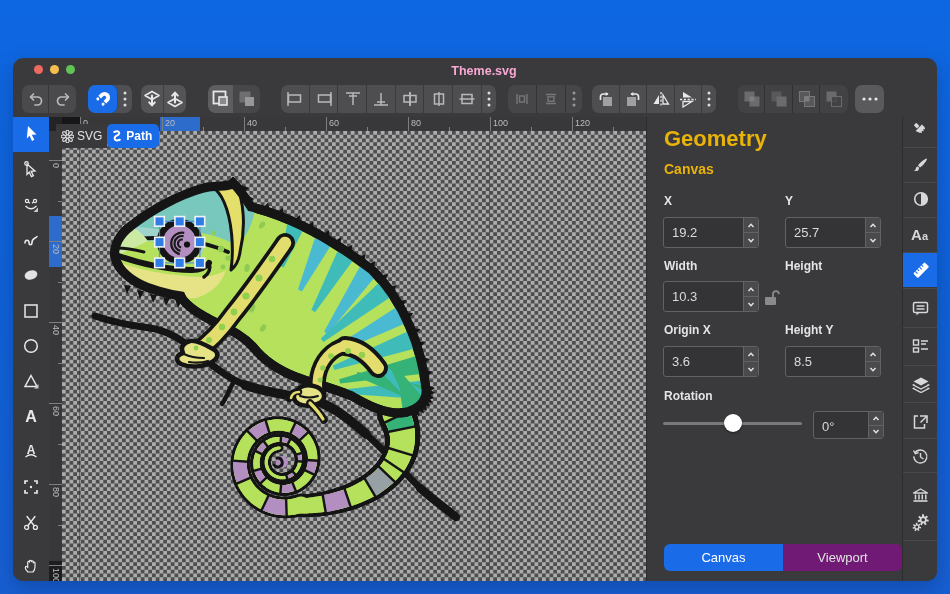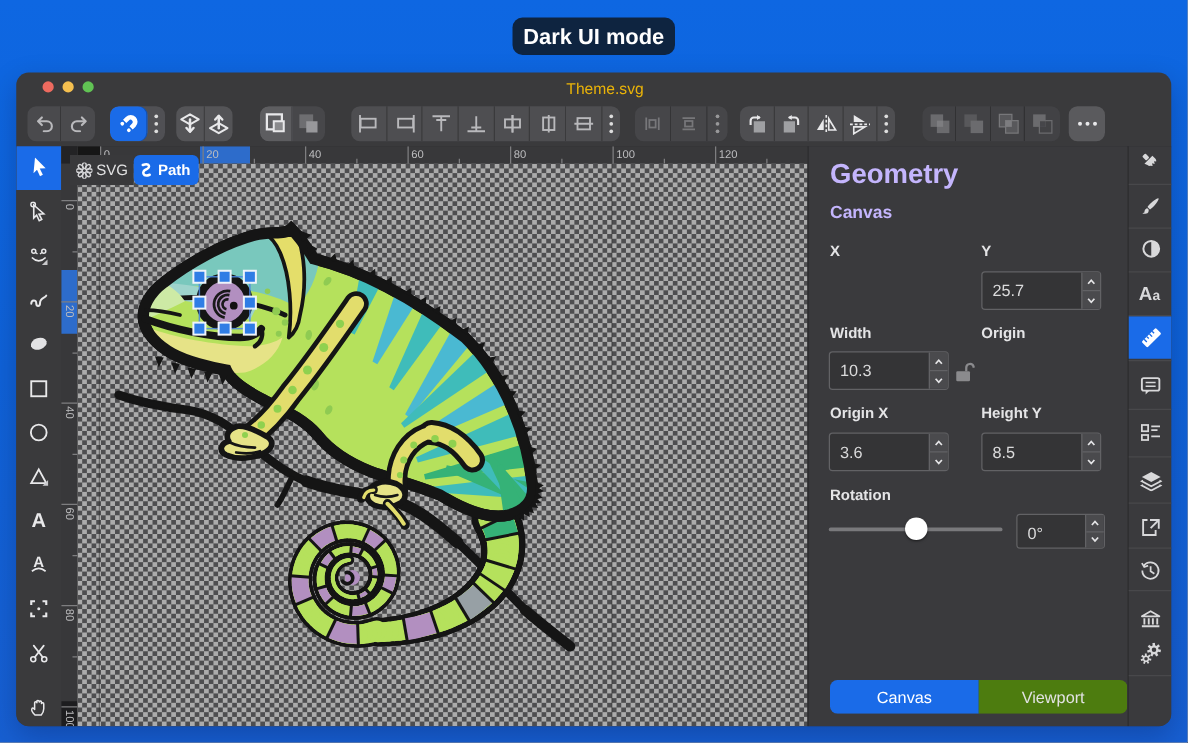--- a/index.html
+++ b/index.html
@@ -1,19 +1,19 @@
 <!DOCTYPE html>
 <html><head><meta charset="utf-8"><style>
 html,body{margin:0;padding:0;}
 body{width:950px;height:594px;overflow:hidden;font-family:"Liberation Sans",sans-serif;}
 #page{position:absolute;inset:0;width:950px;height:594px;background:linear-gradient(180deg,#0e67e2 0%,#0f62d8 50%,#175fd2 100%);}
 #badge{position:absolute;left:410px;top:14px;width:130px;height:30px;background:#0e2440;border-radius:8px;color:#fff;font-weight:bold;font-size:17.5px;text-align:center;line-height:31px;}
 #win{position:absolute;left:13px;top:58px;width:924px;height:523px;background:#3a3a3c;border-radius:10px;overflow:hidden;box-shadow:0 8px 22px rgba(0,0,40,0.22);}
 .tl{position:absolute;top:6.5px;width:9px;height:9px;border-radius:50%;}
-#title{position:absolute;left:18px;right:0;top:0;height:27px;text-align:center;line-height:27px;color:#eab308;font-size:12.5px;font-weight:normal;}
+#title{position:absolute;left:18px;right:0;top:0;height:27px;text-align:center;line-height:27px;color:#f9a8d4;font-size:12.5px;font-weight:bold;}
 #toolbar{position:absolute;left:0;top:27px;width:100%;height:33px;}
 .grp{position:absolute;top:0;height:28px;border-radius:7px;display:flex;overflow:hidden;}
 .tbtn{height:28px;display:flex;align-items:center;justify-content:center;}
 .tbtn svg{display:block;}
 #tools{position:absolute;left:0;top:59px;width:36px;bottom:0;background:#3a3a3c;}
 .tool{position:absolute;left:0;width:36px;height:34.5px;display:flex;align-items:center;justify-content:center;}
 .tool.sel{background:#1a6be8;}
 #corner{position:absolute;left:36px;top:59px;width:13px;height:14px;background:#232325;}
 #hruler{position:absolute;left:49px;top:59px;width:584px;height:14px;background:#38383a;overflow:hidden;}
 #vruler{position:absolute;left:36px;top:73px;width:13px;bottom:0;background:#38383a;overflow:hidden;}
@@ -27,30 +27,29 @@
 #docline2{position:absolute;left:17px;top:0;bottom:0;width:1px;background:rgba(45,45,45,0.5);}
 #tabs{position:absolute;left:43px;top:66px;height:24px;display:flex;z-index:5;}
 #tab-svg{background:#39393b;color:#e2e2e3;font-size:12px;display:flex;align-items:center;gap:3px;padding:0 5px 0 5px;}
 #tab-path{background:#1a6be8;color:#fff;font-size:12px;font-weight:bold;display:flex;align-items:center;gap:3px;padding:0 7px 0 5px;border-radius:5px;}
 #btabs{position:absolute;left:252px;bottom:0px;height:21px;display:flex;z-index:5;}
 .btab{background:#424245;color:#e3e3e4;font-size:13px;line-height:21px;padding:0 11px;}
 #panel{position:absolute;left:633px;top:59px;width:256px;bottom:0;background:#3a3a3d;border-left:1px solid #2c2c2e;box-sizing:border-box;}
 #strip{position:absolute;left:889px;top:59px;width:35px;bottom:0;background:#3a3a3d;border-left:1px solid #2c2c2e;box-sizing:border-box;}
 .sicon{position:absolute;left:0;width:35px;height:34px;display:flex;align-items:center;justify-content:center;}
 .ssep{position:absolute;left:0;width:35px;height:1px;background:#48484b;}
-.pt{position:absolute;margin:0;color:#c4b5fd;font-weight:bold;}
+.pt{position:absolute;margin:0;color:#eab308;font-weight:bold;}
 .flab{position:absolute;color:#e4e4e6;font-size:12px;font-weight:bold;}
 .fld{position:absolute;width:97px;height:31px;background:#343436;border:1px solid #626265;border-radius:3px;box-sizing:border-box;}
 .fld .val{position:absolute;left:8px;top:0;line-height:29px;font-size:13px;color:#dadadb;}
 .spin{position:absolute;right:0;top:0;bottom:0;width:14px;background:#4a4a4d;border-left:1px solid #626265;display:flex;flex-direction:column;}
 .spin div{flex:1;display:flex;align-items:center;justify-content:center;}
 .spin div.up{border-bottom:1px solid #626265;}
 </style></head><body>
 <div id="page">
-<div id="badge">Dark UI mode</div>
 <div id="win">
 <div id="title">Theme.svg</div>
 <div class="tl" style="left:21px;background:#ed6a5f;"></div>
 <div class="tl" style="left:37px;background:#f5bf4f;"></div>
 <div class="tl" style="left:53px;background:#61c354;"></div>
 <div style="position:absolute;left:0;top:59px;width:100%;height:1px;background:#2d2d2f;"></div>
       <div id="toolbar">
         <div class="grp" style="left:9px;width:54px;background:#4a4a4d;">
           <div class="tbtn" style="width:27px;box-shadow:inset -1px 0 0 rgba(0,0,0,0.25);">
             <svg width="16" height="14" viewBox="0 0 16 14">
@@ -1053,37 +1052,52 @@
             <path d="M2.2 3 C7.8 0.8 8.8 5.2 4.8 6.6 C1.2 8 2 13 7.8 10.8" fill="none" stroke="#fff" stroke-width="2" stroke-linecap="round"></path>
           </svg>
           <span>Path</span>
         </div>
       </div>
 <div id="panel">
         <p class="pt" style="left:17px;top:9px;font-size:22px;">Geometry</p>
         <p class="pt" style="left:17px;top:44px;font-size:14px;">Canvas</p>
         <span class="flab" style="left:17px;top:77px;">X</span>
         <span class="flab" style="left:138px;top:77px;">Y</span>
+        <div class="fld" style="left:16px;top:100px;width:96px;height:31px;">
+          <span class="val">19.2</span>
+          <div class="spin">
+            <div class="up">
+              <svg width="8" height="7" viewBox="0 0 8 7">
+                <path d="M1.5 5 4 2.2 6.5 5" fill="none" stroke="#e4e4e6" stroke-width="1.4"></path>
+              </svg>
+            </div>
+            <div>
+              <svg width="8" height="7" viewBox="0 0 8 7">
+                <path d="M1.5 2 4 4.8 6.5 2" fill="none" stroke="#e4e4e6" stroke-width="1.4"></path>
+              </svg>
+            </div>
+          </div>
+        </div>
         <div class="fld" style="left:138px;top:100px;width:96px;height:31px;">
           <span class="val">25.7</span>
           <div class="spin">
             <div class="up">
               <svg width="8" height="7" viewBox="0 0 8 7">
                 <path d="M1.5 5 4 2.2 6.5 5" fill="none" stroke="#e4e4e6" stroke-width="1.4"></path>
               </svg>
             </div>
             <div>
               <svg width="8" height="7" viewBox="0 0 8 7">
                 <path d="M1.5 2 4 4.8 6.5 2" fill="none" stroke="#e4e4e6" stroke-width="1.4"></path>
               </svg>
             </div>
           </div>
         </div>
         <span class="flab" style="left:17px;top:142px;">Width</span>
-        <span class="flab" style="left:138px;top:142px;">Origin</span>
+        <span class="flab" style="left:138px;top:142px;">Height</span>
         <div class="fld" style="left:16px;top:164px;width:96px;height:31px;">
           <span class="val">10.3</span>
           <div class="spin">
             <div class="up">
               <svg width="8" height="7" viewBox="0 0 8 7">
                 <path d="M1.5 5 4 2.2 6.5 5" fill="none" stroke="#e4e4e6" stroke-width="1.4"></path>
               </svg>
             </div>
             <div>
               <svg width="8" height="7" viewBox="0 0 8 7">
@@ -1141,21 +1155,21 @@
             </div>
             <div>
               <svg width="8" height="7" viewBox="0 0 8 7">
                 <path d="M1.5 2 4 4.8 6.5 2" fill="none" stroke="#e4e4e6" stroke-width="1.4"></path>
               </svg>
             </div>
           </div>
         </div>
         <div style="position:absolute;left:17px;top:427px;width:238px;height:27px;border-radius:6px;overflow:hidden;display:flex;font-size:13px;">
           <div style="flex:1;background:#1a6be8;color:#fff;display:flex;align-items:center;justify-content:center;">Canvas</div>
-          <div style="flex:1;background:#4d7c0f;color:#e2e2e3;display:flex;align-items:center;justify-content:center;text-align:right;">Viewport</div>
+          <div style="flex:1;background:#701a75;color:#e2e2e3;display:flex;align-items:center;justify-content:center;text-align:right;">Viewport</div>
         </div>
       </div>
 <div id="strip">
         <div class="sicon" style="top:-4.5px;">
           <svg width="18" height="18" viewBox="0 0 18 18">
             <g transform="rotate(-45 9 9)" fill="#d8d8da">
               <rect x="7.2" y="0.5" width="3.6" height="4.6" rx="0.8"></rect>
               <path d="M4.5 5.8h9v3.2c0 .9-.4 1.7-1.1 2.2l-1.1-1.3-1.2 1.9-1.1-1.9-1.2 1.9-1.1-1.3c-.8-.5-1.2-1.4-1.2-2.3z"></path>
             </g>
           </svg>

